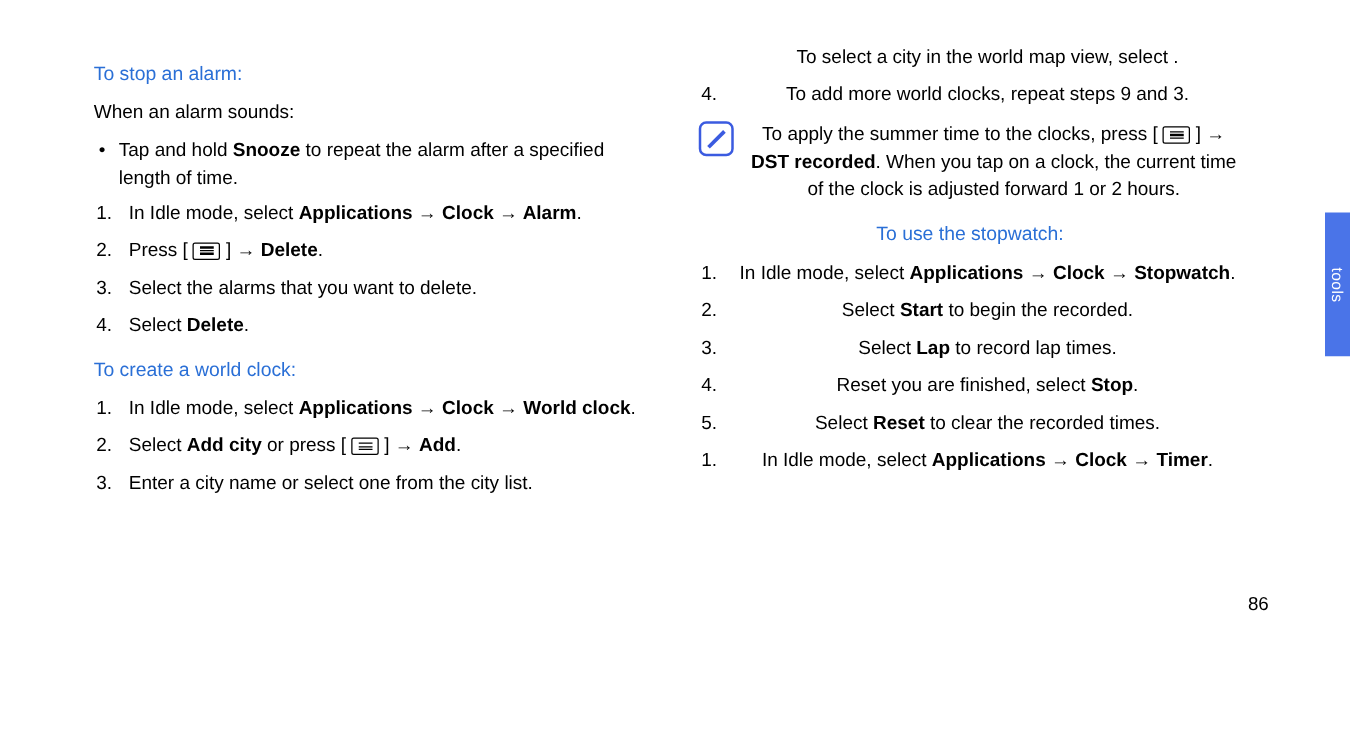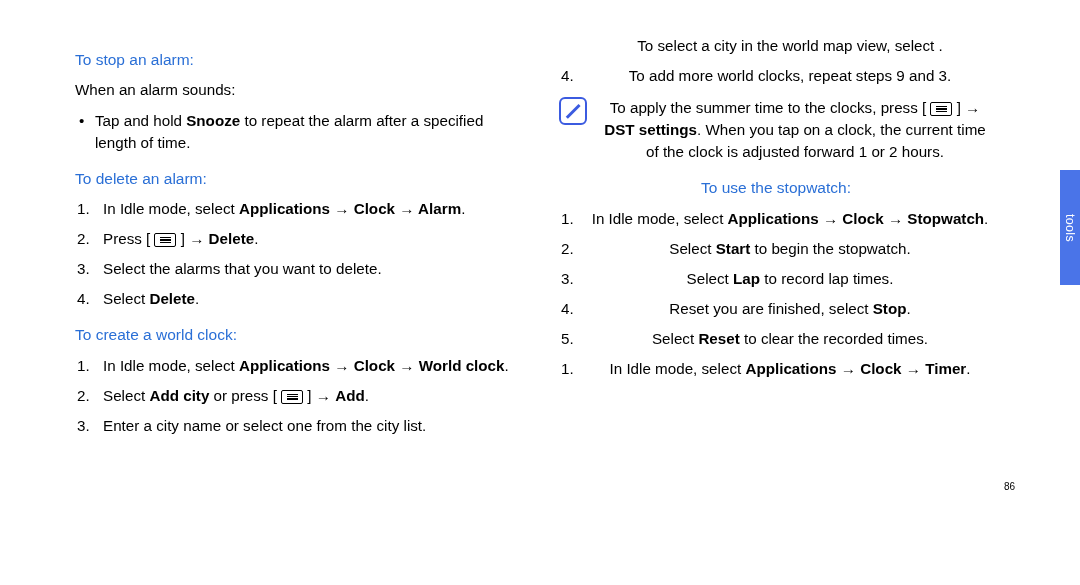--- a/index.html
+++ b/index.html
@@ -78,40 +78,39 @@
     background:#4a74e8;
     color:#fff;
     font-size:12.5px;
     display:flex; align-items:center; justify-content:center;
   }
   .side-tab .blue span { transform: rotate(90deg); white-space: nowrap; letter-spacing: 0.3px; }
   .page-num {
     position:absolute;
     right: 65px;
     bottom: 25px;
-    font-size: 10px;
+    font-size: 15px;
   }
   .rside-line { padding-left:28px; margin-bottom:8px; }
 </style>
 </head>
 <body>
 
 <div class="page">
   <div class="columns">
 
     <div class="col">
       <div class="sec-head">To stop an alarm:</div>
       <div class="intro">When an alarm sounds:</div>
       <ul class="bullets">
         <li>
           <span>Tap and hold </span><b>Snooze</b><span> to repeat the alarm after a specified length of time.</span>
         </li>
       </ul>
 
-      <div class="sec-head">To delete an alarm:</div>
       <ol class="steps">
         <li>
           <span>In Idle mode, select </span><b>Applications → Clock → Alarm</b><span>.</span>
         </li>
         <li>
           <span>Press [ </span><span class="menu-icon">
               <span class="menu-lines">
                 <span></span>
                 <span></span>
                 <span></span>
@@ -152,31 +151,31 @@
         <div class="note-icon">
             <div class="note-slash"></div>
           </div>
         <div class="note-text">
           <span>To apply the summer time to the clocks, press [ </span><span class="menu-icon">
               <span class="menu-lines">
                 <span></span>
                 <span></span>
                 <span></span>
               </span>
-            </span><span> ] → </span><b>DST settings</b><span>. When you tap on a clock, the current time of the clock is adjusted forward 1 or 2 hours.</span>
+            </span><span> ] → </span><b>DST recorded</b><span>. When you tap on a clock, the current time of the clock is adjusted forward 1 or 2 hours.</span>
         </div>
       </div>
 
       <div class="sec-head">To use the stopwatch:</div>
       <ol class="steps">
         <li>
           <span>In Idle mode, select </span><b>Applications → Clock → Stopwatch</b><span>.</span>
         </li>
         <li>
-          <span>Select </span><b>Start</b><span> to begin the stopwatch.</span>
+          <span>Select </span><b>Start</b><span> to begin the recorded.</span>
         </li>
         <li>
           <span>Select </span><b>Lap</b><span> to record lap times.</span>
         </li>
         <li>
           <span>Reset you are finished, select </span><b>Stop</b><span>.</span>
         </li>
         <li>
           <span>Select </span><b>Reset</b><span> to clear the recorded times.</span>
         </li>

